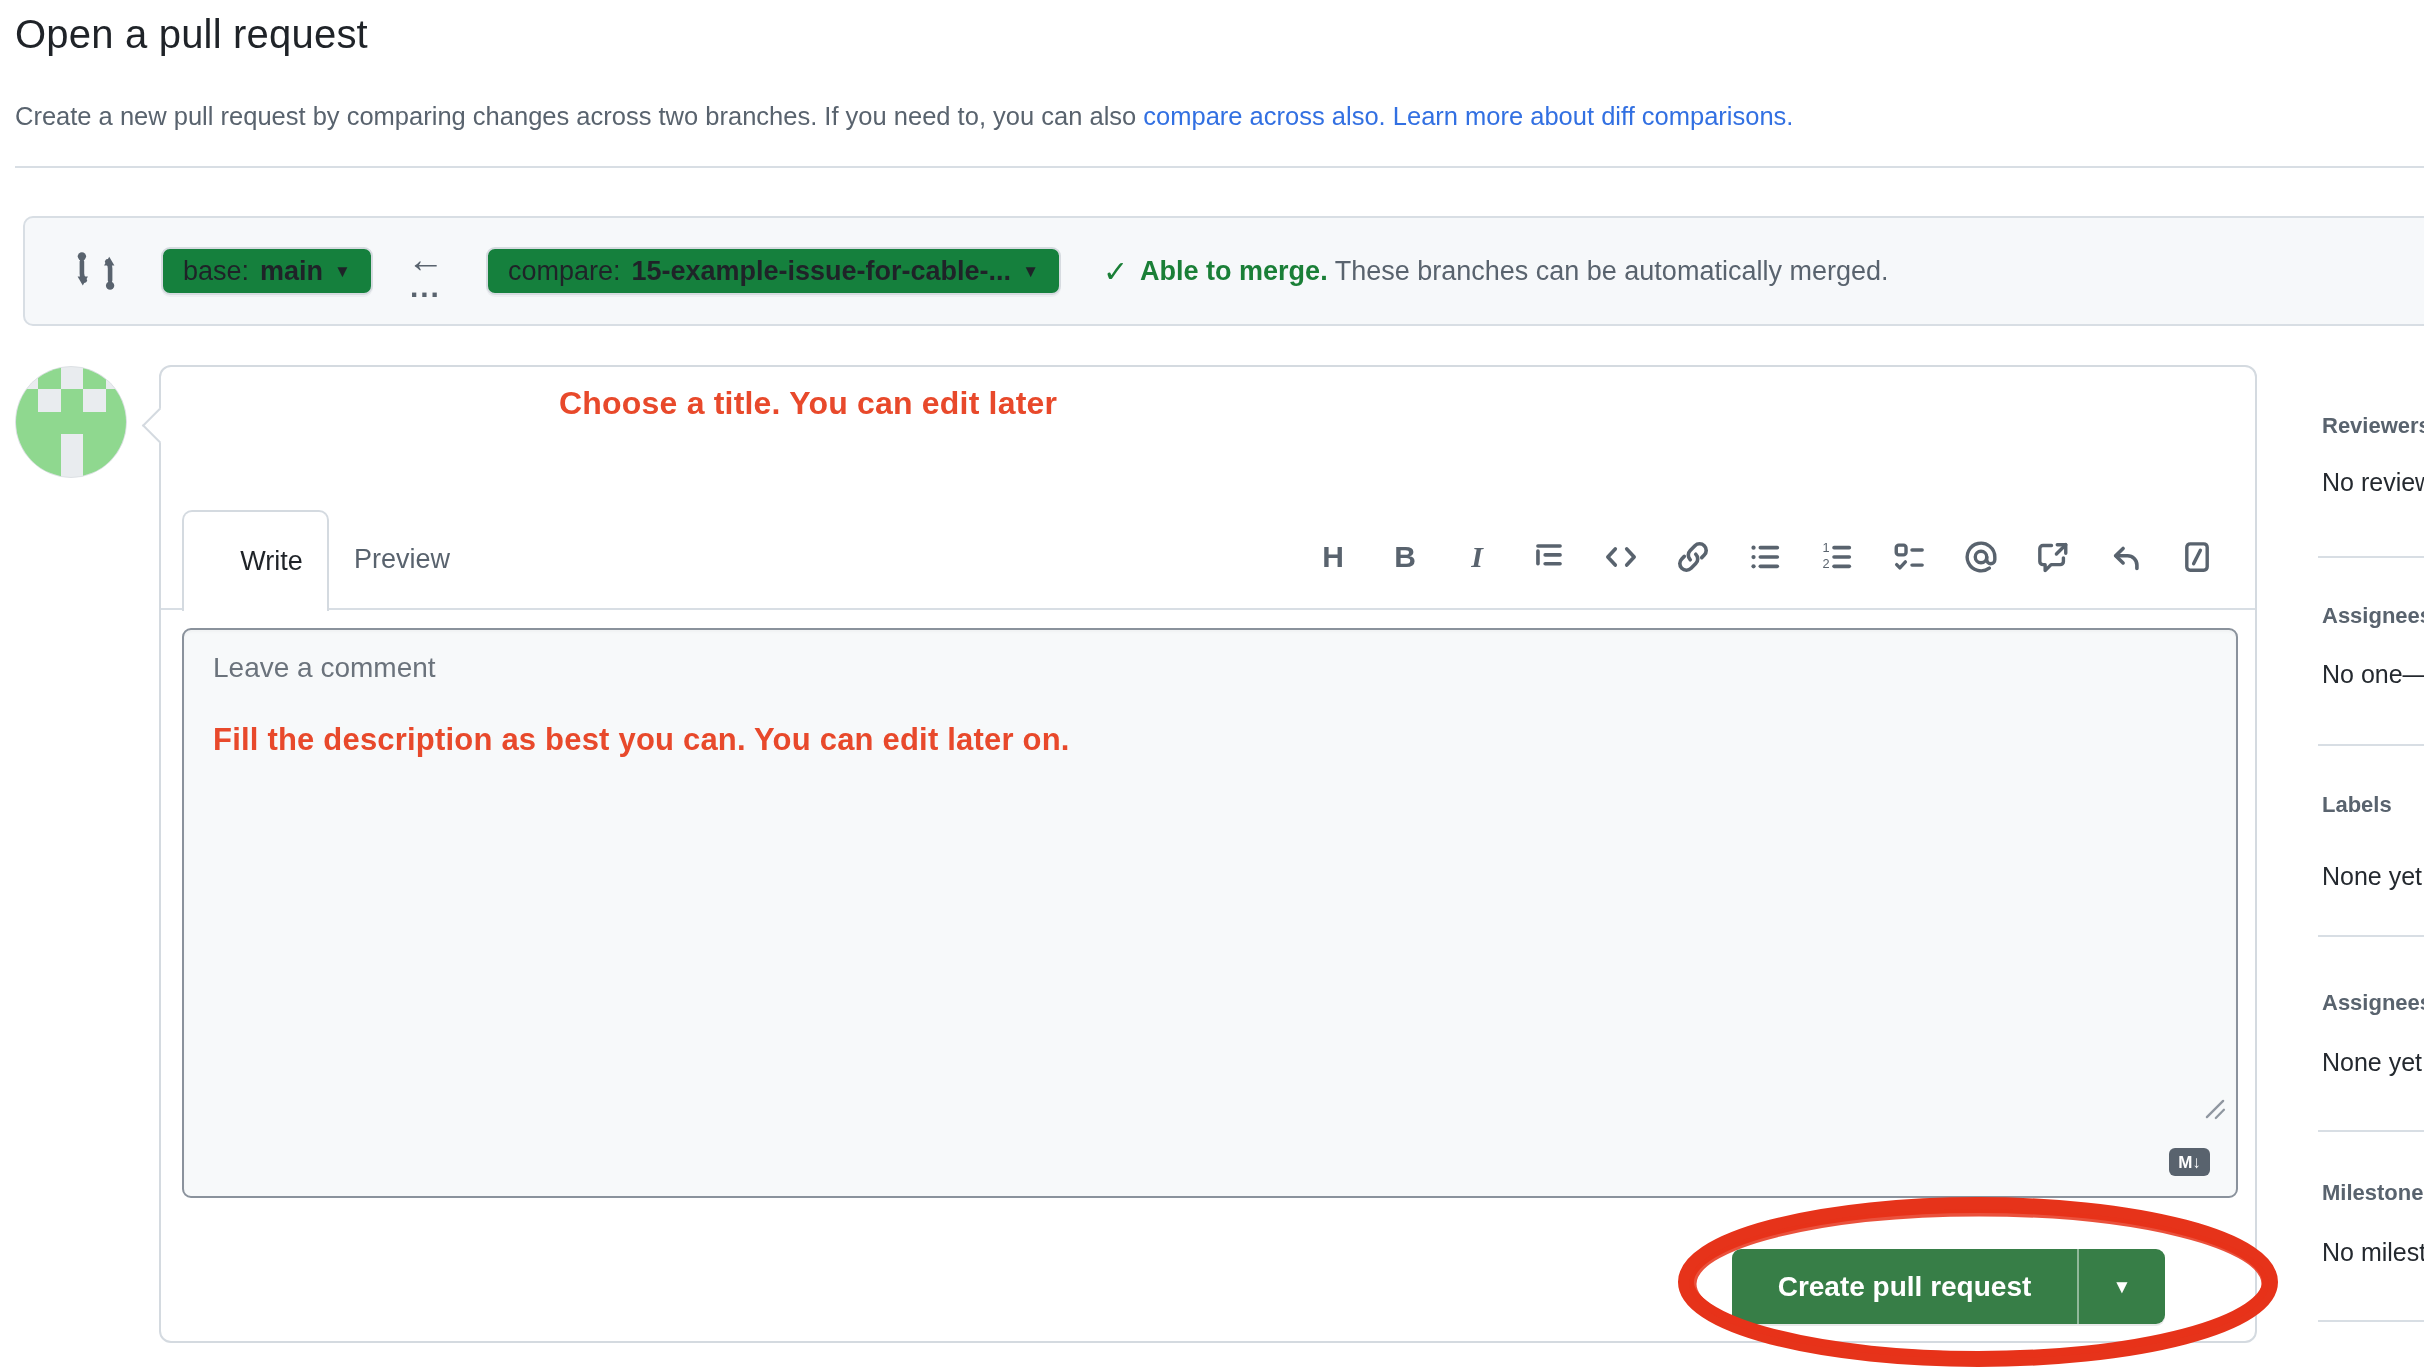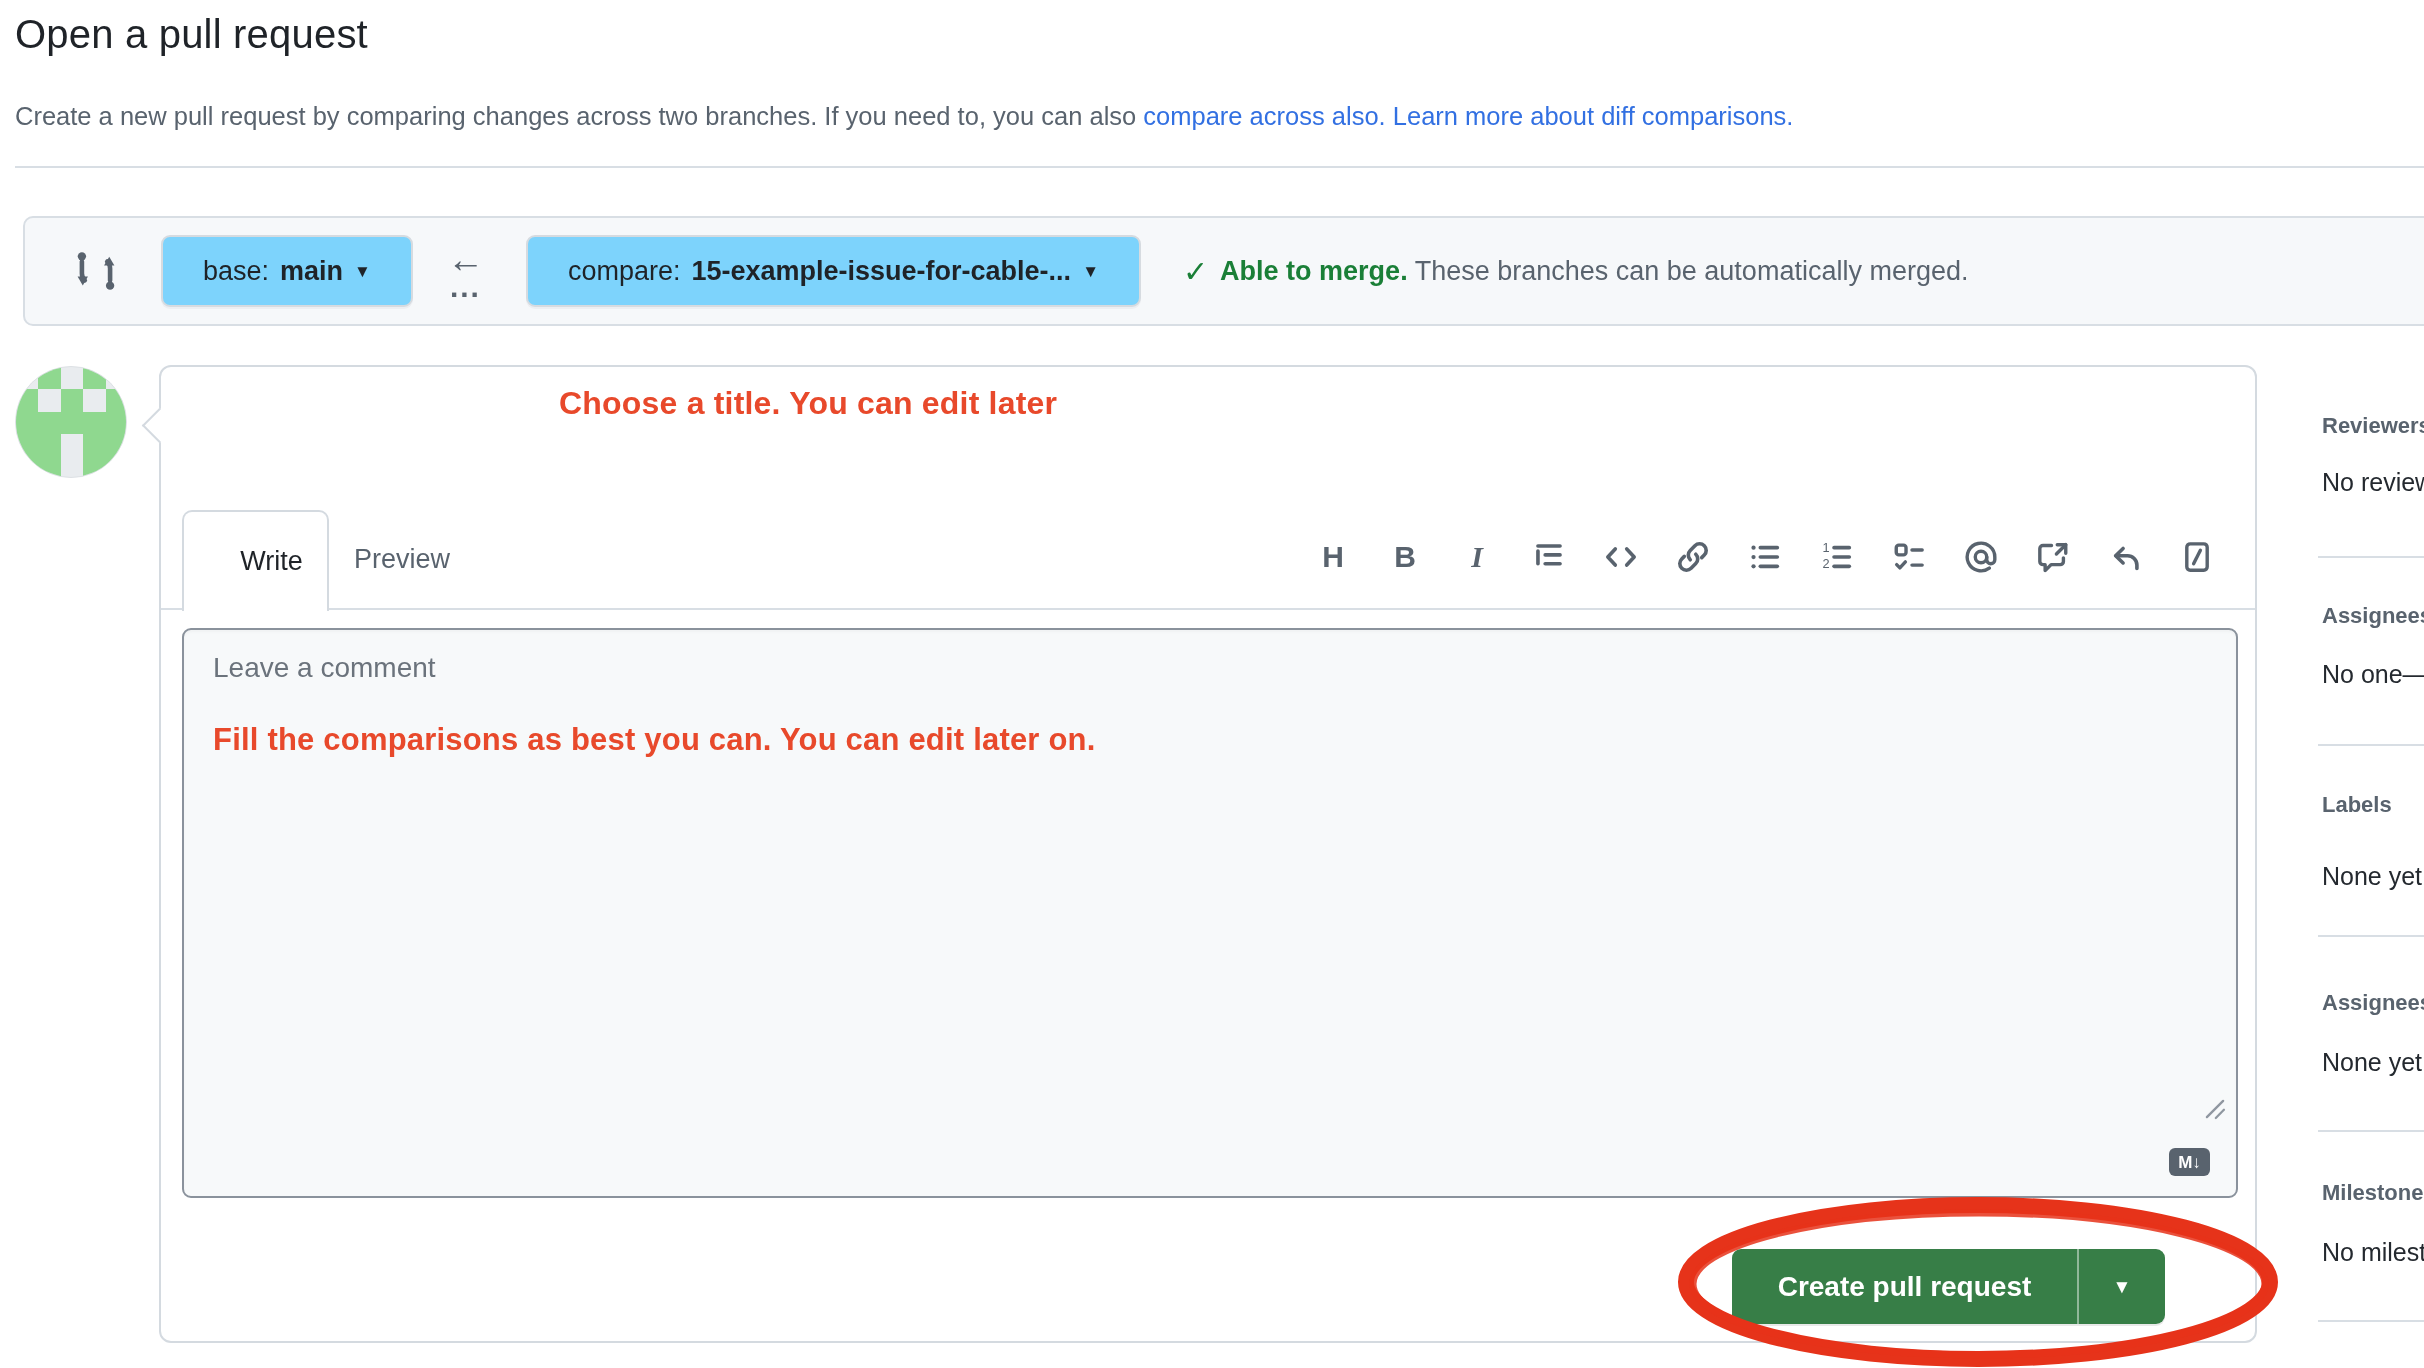--- a/index.html
+++ b/index.html
@@ -21,22 +21,22 @@
     white-space:nowrap;width:2409px;overflow:hidden;}
   .subtitle a{color:var(--link);text-decoration:none;}
   .hr-top{position:absolute;left:15px;top:166px;width:2409px;height:0;
     border-top:2px solid var(--border-hr);}
 
   
   .range-bar{position:absolute;left:23px;top:216px;width:2450px;height:110px;
     background:var(--bg-subtle);border:2px solid var(--border-hr);border-radius:10px;
     display:flex;align-items:center;}
   .compare-ic{margin-left:48px;flex:none;color:var(--muted);}
-  .branch-btn{margin-left:42px;height:72px;background:#7dd3fc;border:2px solid #d6dbe0;
-    border-radius:9px;display:inline-flex;align-items:center;gap:11px;padding:0 40px;
+  .branch-btn{margin-left:42px;height:48px;background:#15803d;border:2px solid #d6dbe0;
+    border-radius:9px;display:inline-flex;align-items:center;gap:11px;padding:0 20px;
     font-size:27px;box-shadow:0 2px 0 rgba(31,35,40,.04);cursor:pointer;white-space:nowrap;}
   .branch-btn b{font-weight:700;}
   .caret{font-size:17px;line-height:1;color:var(--text);}
   .arrow-grp{margin-left:34px;display:flex;flex-direction:column;align-items:center;
     color:var(--muted);line-height:1;}
   .arrow-grp .arr{font-size:37px;}
   .arrow-grp .dots{font-size:30px;letter-spacing:2px;margin-top:-6px;font-weight:700;}
   .merge-status{margin-left:42px;font-size:27px;white-space:nowrap;display:flex;align-items:center;gap:12px;}
   .merge-status .check{color:var(--green-text);font-size:30px;}
   .merge-status .ok{color:var(--green-text);font-weight:700;}
@@ -266,21 +266,21 @@
         <svg width="34" height="34" viewBox="0 0 16 16" fill="none" stroke="currentColor" stroke-width="1.6" stroke-linecap="round">
           <rect x="3.2" y="1.8" width="9.6" height="12.4" rx="1.6"></rect>
           <path d="M9.6 4.8 L6.4 11.2"></path>
         </svg>
         </div>
     </div>
 
     <div class="comment-box">
       <div class="comment-area">
         <div class="placeholder">Leave a comment</div>
-        <div class="comment-annot">Fill the comparisons as best you can. You can edit later on.</div>
+        <div class="comment-annot">Fill the description as best you can. You can edit later on.</div>
         <svg class="gripper" width="26" height="26" viewBox="0 0 16 16" fill="none" stroke="currentColor" stroke-width="1.4" stroke-linecap="round">
           <path d="M3 13 L13 3"></path>
             <path d="M8.5 13.5 L13.5 8.5"></path>
         </svg>
       </div>
       <div class="md-badge">M↓</div>
     </div>
 
     <div class="create-btn">
       <div class="create-main">Create pull request</div>

